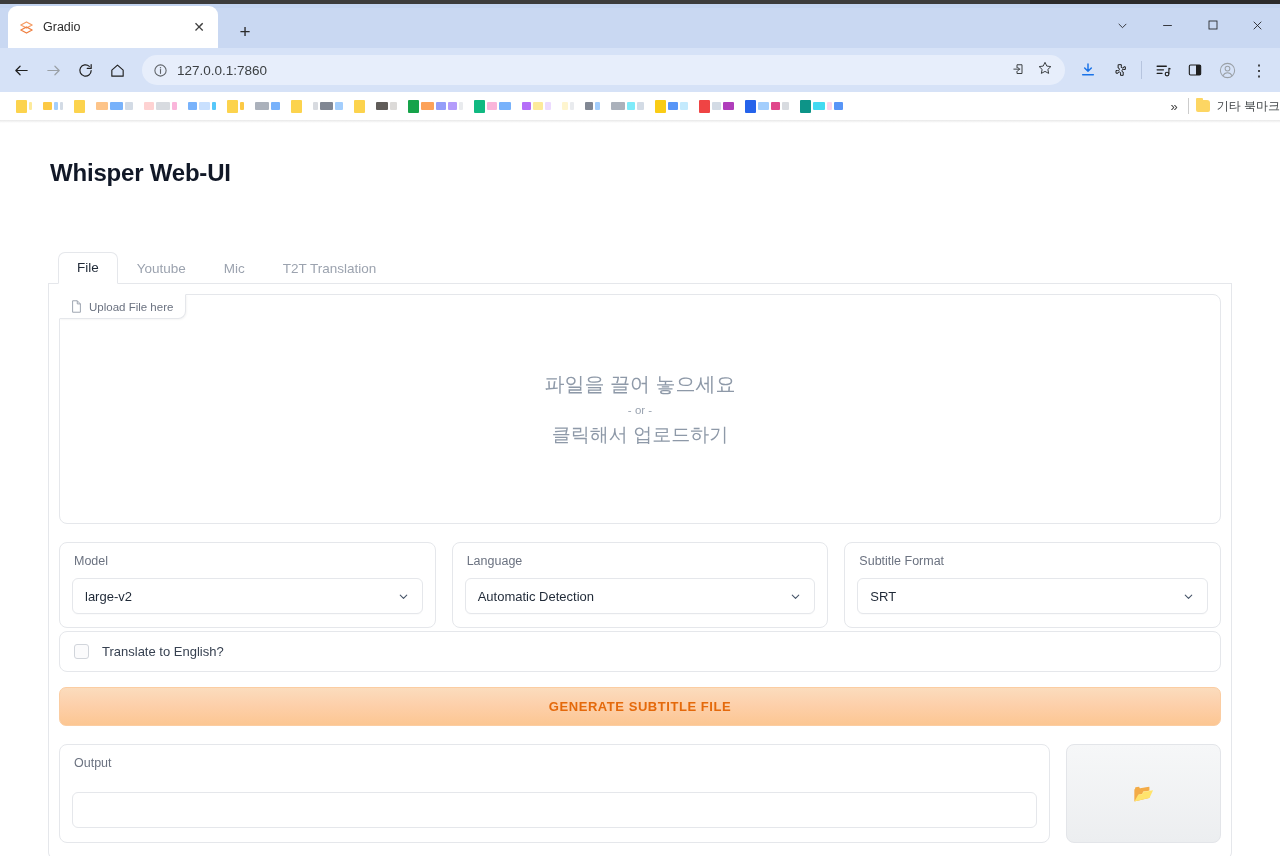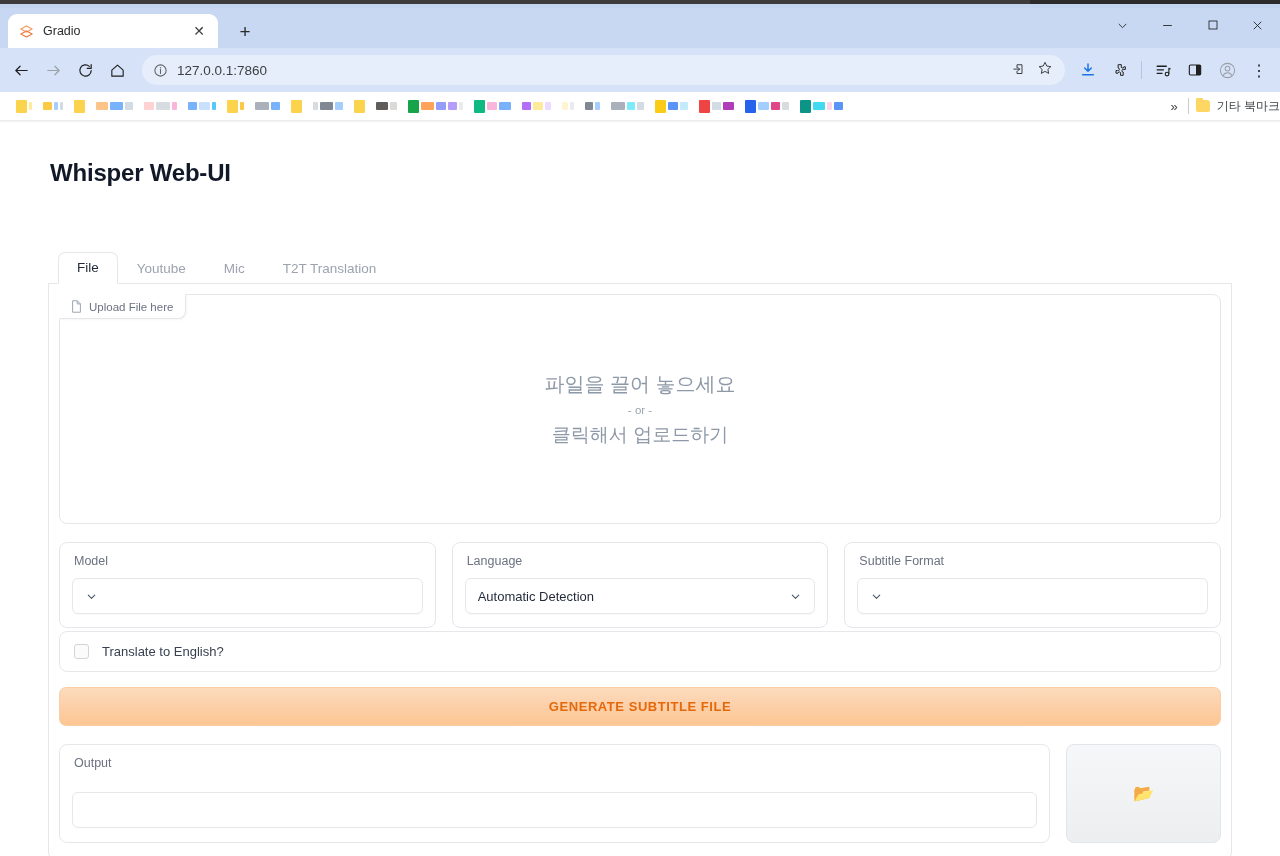--- a/index.html
+++ b/index.html
@@ -30,21 +30,21 @@
 
   .tabstrip {
     height: 40px;
     background: #c9d8f2;
     display: flex;
     align-items: flex-end;
     position: relative;
     padding-left: 8px;
   }
   .tab {
-    width: 210px; height: 34px;
+    width: 210px; height: 42px;
     background: #ffffff;
     border-radius: 9px 9px 0 0;
     display: flex; align-items: center;
     padding: 9px 10px;
     gap: 9px;
     position: relative;
   }
   .tab-favicon {
     width: 16px; height: 16px;
     display: flex; align-items: center; justify-content: center;
@@ -580,20 +580,21 @@
           <div class="dz-l1">파일을 끌어 놓으세요</div>
           <div class="dz-or">- or -</div>
           <div class="dz-l2">클릭해서 업로드하기</div>
         </div>
       </div>
 
       <div class="row">
         <div class="field-card">
           <div class="field-label">Model</div>
           <div class="select">
+            <span class="val">large-v2</span>
             <span class="chev">
               <svg width="13" height="13" viewBox="0 0 24 24">
                   <path d="M6 9.5l6 6 6-6" fill="none" stroke="#475569" stroke-width="2" stroke-linecap="round" stroke-linejoin="round"></path>
                 </svg>
             </span>
           </div>
         </div>
 
         <div class="field-card">
           <div class="field-label">Language</div>
@@ -603,20 +604,21 @@
               <svg width="13" height="13" viewBox="0 0 24 24">
                   <path d="M6 9.5l6 6 6-6" fill="none" stroke="#475569" stroke-width="2" stroke-linecap="round" stroke-linejoin="round"></path>
                 </svg>
             </span>
           </div>
         </div>
 
         <div class="field-card">
           <div class="field-label">Subtitle Format</div>
           <div class="select">
+            <span class="val">SRT</span>
             <span class="chev">
               <svg width="13" height="13" viewBox="0 0 24 24">
                   <path d="M6 9.5l6 6 6-6" fill="none" stroke="#475569" stroke-width="2" stroke-linecap="round" stroke-linejoin="round"></path>
                 </svg>
             </span>
           </div>
         </div>
       </div>
 
       <div class="check-card">

